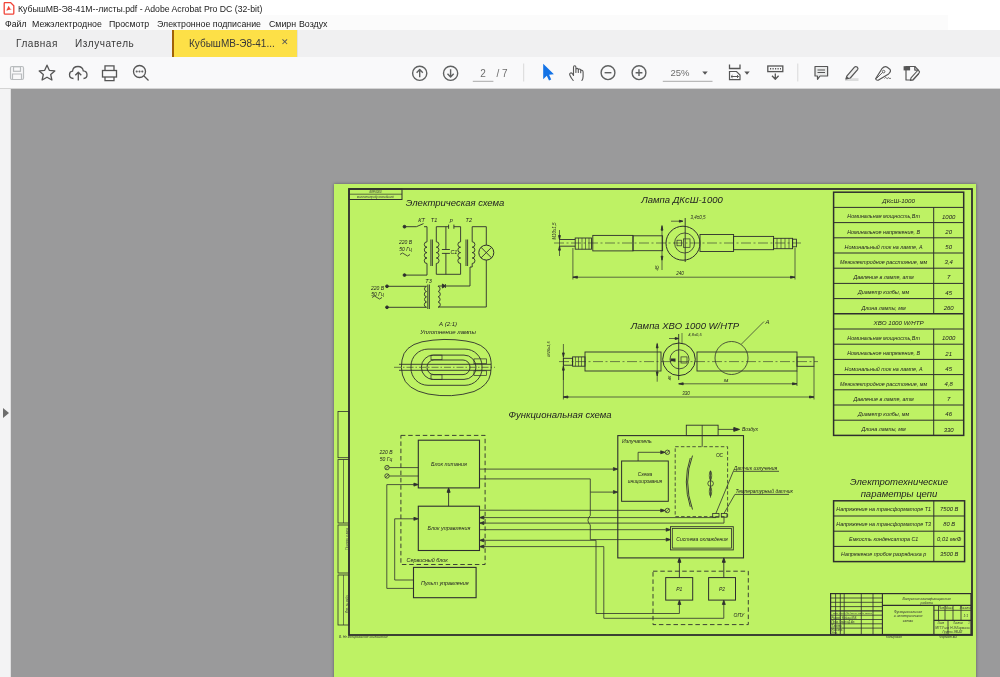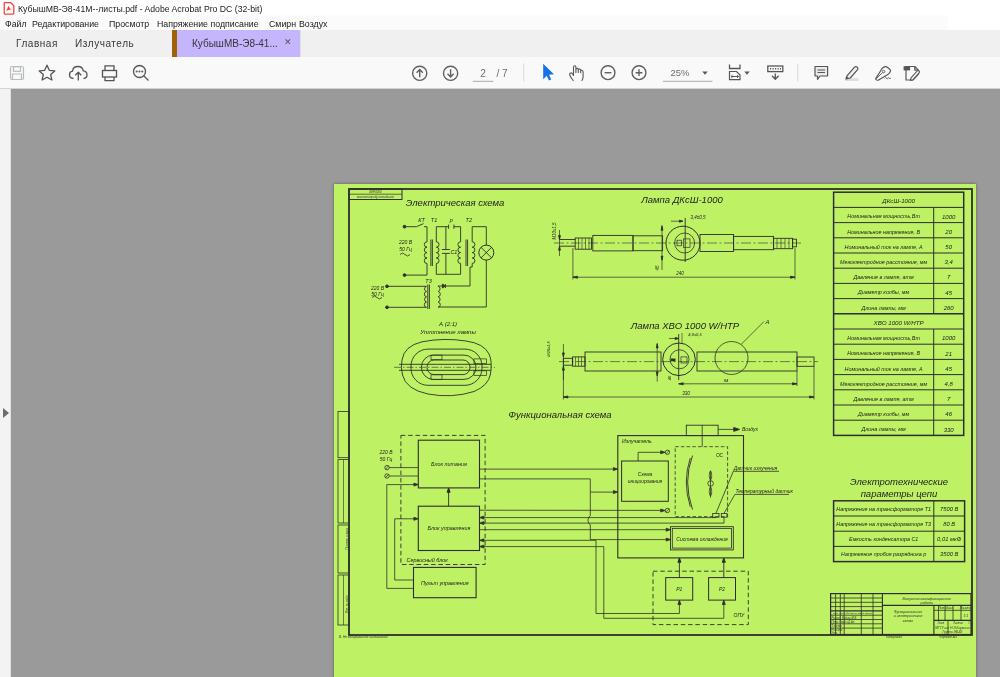--- a/index.html
+++ b/index.html
@@ -2,44 +2,44 @@
 <html><head><meta charset="utf-8">
 <style>
 html,body{margin:0;padding:0;width:1000px;height:677px;overflow:hidden;background:#fff;font-family:"Liberation Sans",sans-serif;}
 .abs{position:absolute;}
 #titlebar{position:absolute;left:0;top:0;width:1000px;height:15px;background:#fff;}
 #titletext{position:absolute;left:18px;top:3.5px;font-size:8.7px;color:#1a1a1a;}
 #menubar{position:absolute;left:0;top:15px;width:948px;height:15px;background:#fbfbfb;}
 .mi{position:absolute;top:4px;font-size:8.8px;color:#1a1a1a;}
 #tabbar{position:absolute;left:0;top:30px;width:1000px;height:27px;background:#f0f0f1;padding-left:34px;}
 .tab{position:absolute;top:8px;font-size:10px;color:#383838;letter-spacing:0.55px;}
-#activetab{position:absolute;left:172px;top:0px;width:123px;height:27px;background:#c4b5fd;border-left:5px solid #a16207;border-right:1px solid #e0e0e0;}
+#activetab{position:absolute;left:172px;top:0px;width:123px;height:27px;background:#fde047;border-left:2px solid #a16207;border-right:1px solid #e0e0e0;}
 #activetab span{position:absolute;left:15px;top:8px;font-size:10px;color:#383838;}
 #activetab .x{position:absolute;left:107px;top:7px;font-size:9px;color:#555;}
 #toolbar{position:absolute;left:0;top:57px;width:1000px;height:31px;background:#f9f9fa;border-bottom:1px solid #d4d4d4;}
 #sidebar{position:absolute;left:0;top:89px;width:11px;height:588px;background:#f3f3f4;border-right:1px solid #e0e0e1;box-sizing:border-box;}
 #sidearrow{position:absolute;left:3px;top:319px;width:0;height:0;border-top:5px solid transparent;border-bottom:5px solid transparent;border-left:6px solid #6d6d6d;}
 #canvas{position:absolute;left:11px;top:89px;width:989px;height:588px;background:#9a9a9b;}
 #page{position:absolute;left:323px;top:95px;width:642px;height:542px;background:#bef264;box-shadow:0 0 3px rgba(0,0,0,0.4);}
 svg text{font-family:"Liberation Sans",sans-serif;}
 .it{font-style:italic;}
 </style></head>
 <body>
 <div id="titlebar">
  <svg class="abs" style="left:3px;top:2px" width="12" height="13" viewBox="0 0 12 13">
   <path d="M2.2 0.5 L7.5 0.5 L10.8 3.8 L10.8 11.2 Q10.8 12.2 9.8 12.2 L2.2 12.2 Q1.2 12.2 1.2 11.2 L1.2 1.5 Q1.2 0.5 2.2 0.5 Z" fill="#fff" stroke="#f04438" stroke-width="1.3"></path>
   <path d="M3.2 8.6 Q4.6 6.2 5.2 4.4 Q5.6 3.4 6.1 4.4 Q6.6 6.8 8.8 7.6 Q7 7.4 5.4 8 Q4.2 8.6 3.2 8.6 Z" fill="#f04438"></path>
  </svg>
  <div id="titletext">КубышМВ-Э8-41М--листы.pdf - Adobe Acrobat Pro DC (32-bit)</div>
 </div>
 <div id="menubar">
  <span class="mi" style="left:5px">Файл</span>
- <span class="mi" style="left:32px">Редактирование</span>
+ <span class="mi" style="left:32px">Межэлектродное</span>
  <span class="mi" style="left:109px">Просмотр</span>
- <span class="mi" style="left:157px">Напряжение подписание</span>
+ <span class="mi" style="left:157px">Электронное подписание</span>
  <span class="mi" style="left:269px">Смирн</span>
  <span class="mi" style="left:299px">Воздух</span>
 </div>
 <div id="tabbar">
  <span class="tab" style="left:16px">Главная</span>
  <span class="tab" style="left:75px">Излучатель</span>
  <div id="activetab">
       <span>КубышМВ-Э8-41...</span>
       <span class="x">✕</span>
     </div>

